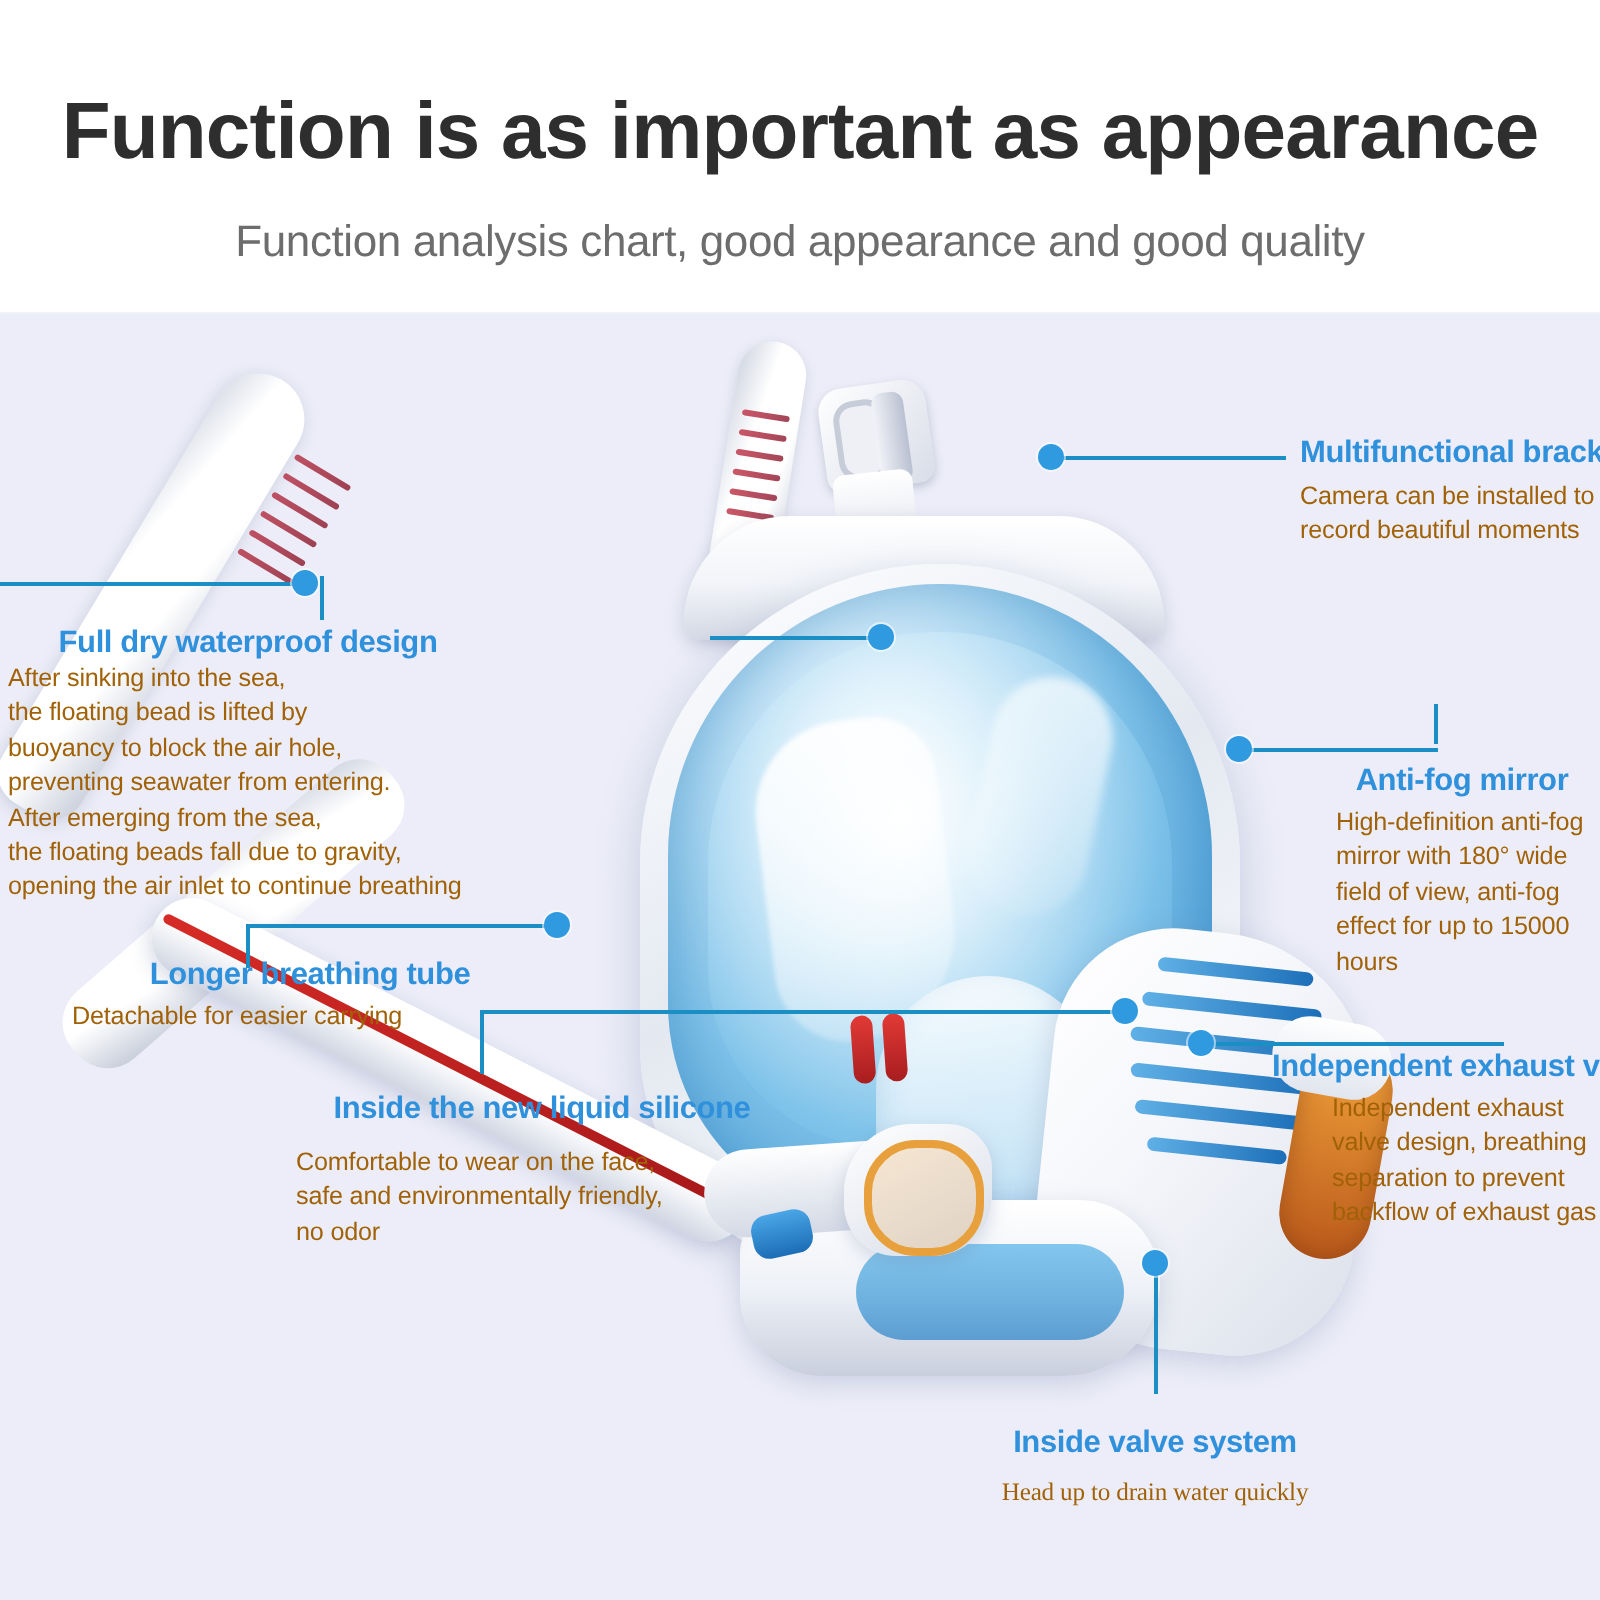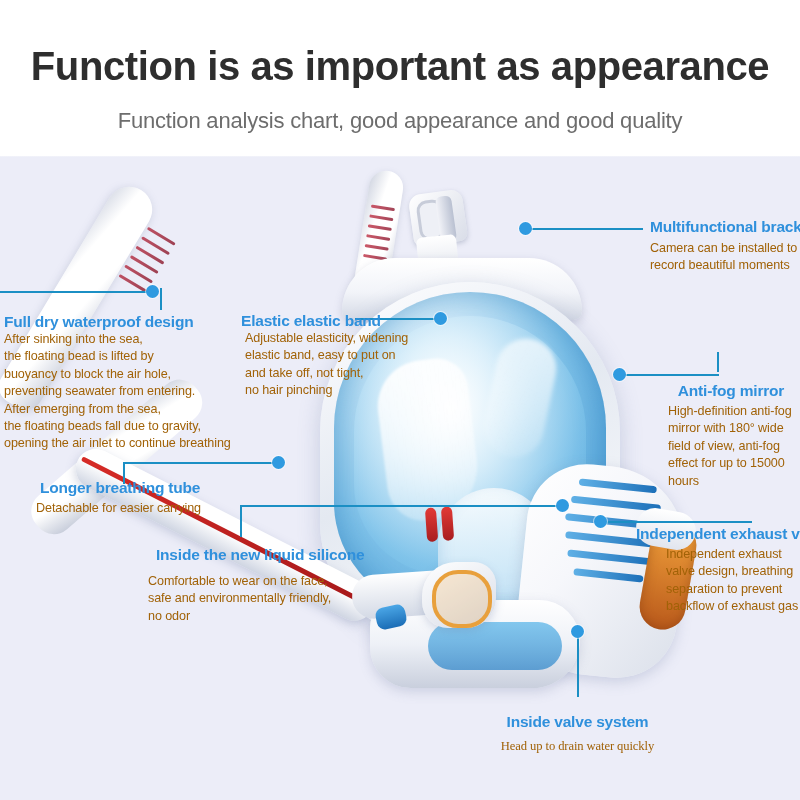--- a/index.html
+++ b/index.html
@@ -243,21 +243,21 @@
   #chin-blue{
     left:358px;top:452px;width:134px;height:48px;
     background:linear-gradient(180deg,rgba(110,190,235,.85),rgba(40,130,200,.7));
     border-radius:30px;
   }
 
   
   .callout{position:absolute;}
   .callout-title{
     color:#2f90dc;font-weight:bold;font-size:15.5px;white-space:nowrap;
-    letter-spacing:-0.2px;line-height:19px;
+    letter-spacing:-0.2px;line-height:19px;text-align:center;
   }
   .callout-body{
     color:#a16207;font-size:12.6px;line-height:17.4px;letter-spacing:-0.1px;
   }
   .callout-body div{white-space:nowrap;}
   .callout.right .callout-title,.callout.right .callout-body{text-align:left;}
   .callout.center-align{text-align:center;}
   .callout.center-align .callout-body div{white-space:nowrap;}
 
   
@@ -378,29 +378,20 @@
       <div>After sinking into the sea,</div>
       <div>the floating bead is lifted by</div>
       <div>buoyancy to block the air hole,</div>
       <div>preventing seawater from entering.</div>
       <div>After emerging from the sea,</div>
       <div>the floating beads fall due to gravity,</div>
       <div>opening the air inlet to continue breathing</div>
     </div>
   </div>
 
-  <div class="callout" style="left:241px;top:311px;width:200px;">
-    <div class="callout-title">Elastic elastic band</div>
-    <div class="callout-body" style="padding-left:4px;">
-      <div>Adjustable elasticity, widening</div>
-      <div>elastic band, easy to put on</div>
-      <div> and take off, not tight,</div>
-      <div>no hair pinching</div>
-    </div>
-  </div>
 
   <div class="callout" style="left:40px;top:478px;width:230px;">
     <div class="callout-title">Longer breathing tube</div>
     <div class="callout-body" style="padding-left:-2px;margin-top:3px;">
       <div style="margin-left:-4px;">Detachable for easier carrying</div>
     </div>
   </div>
 
   <div class="callout" style="left:156px;top:545px;width:230px;">
     <div class="callout-title">Inside the new liquid silicone</div>

